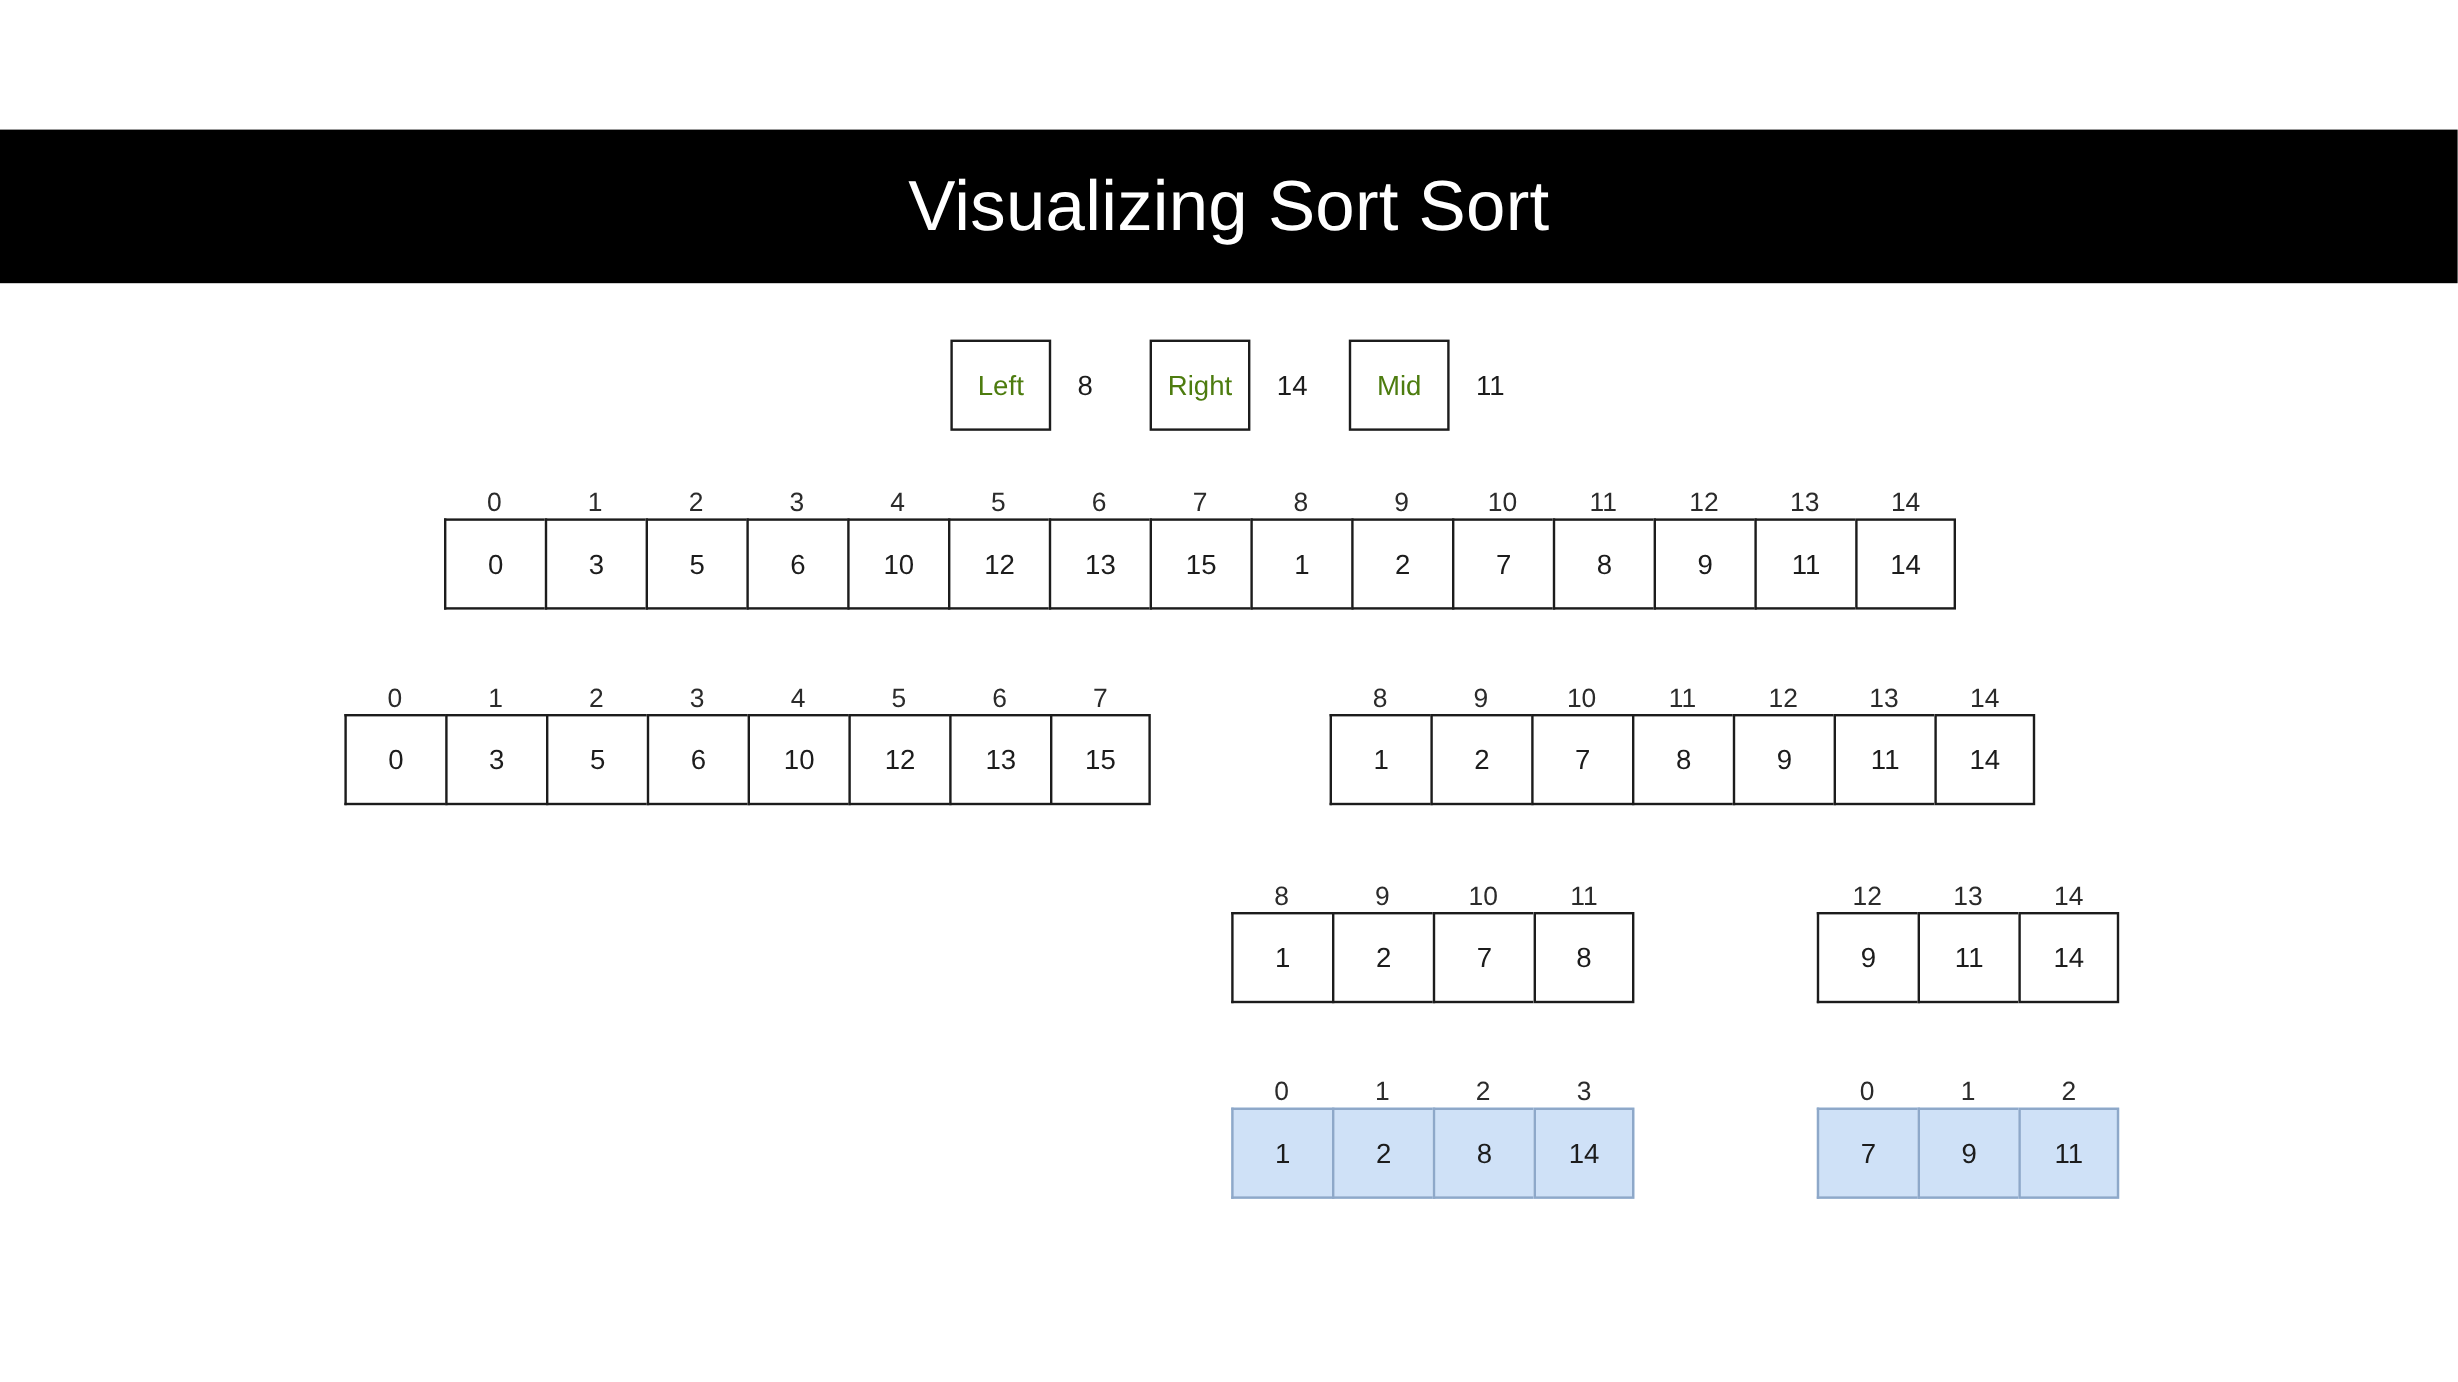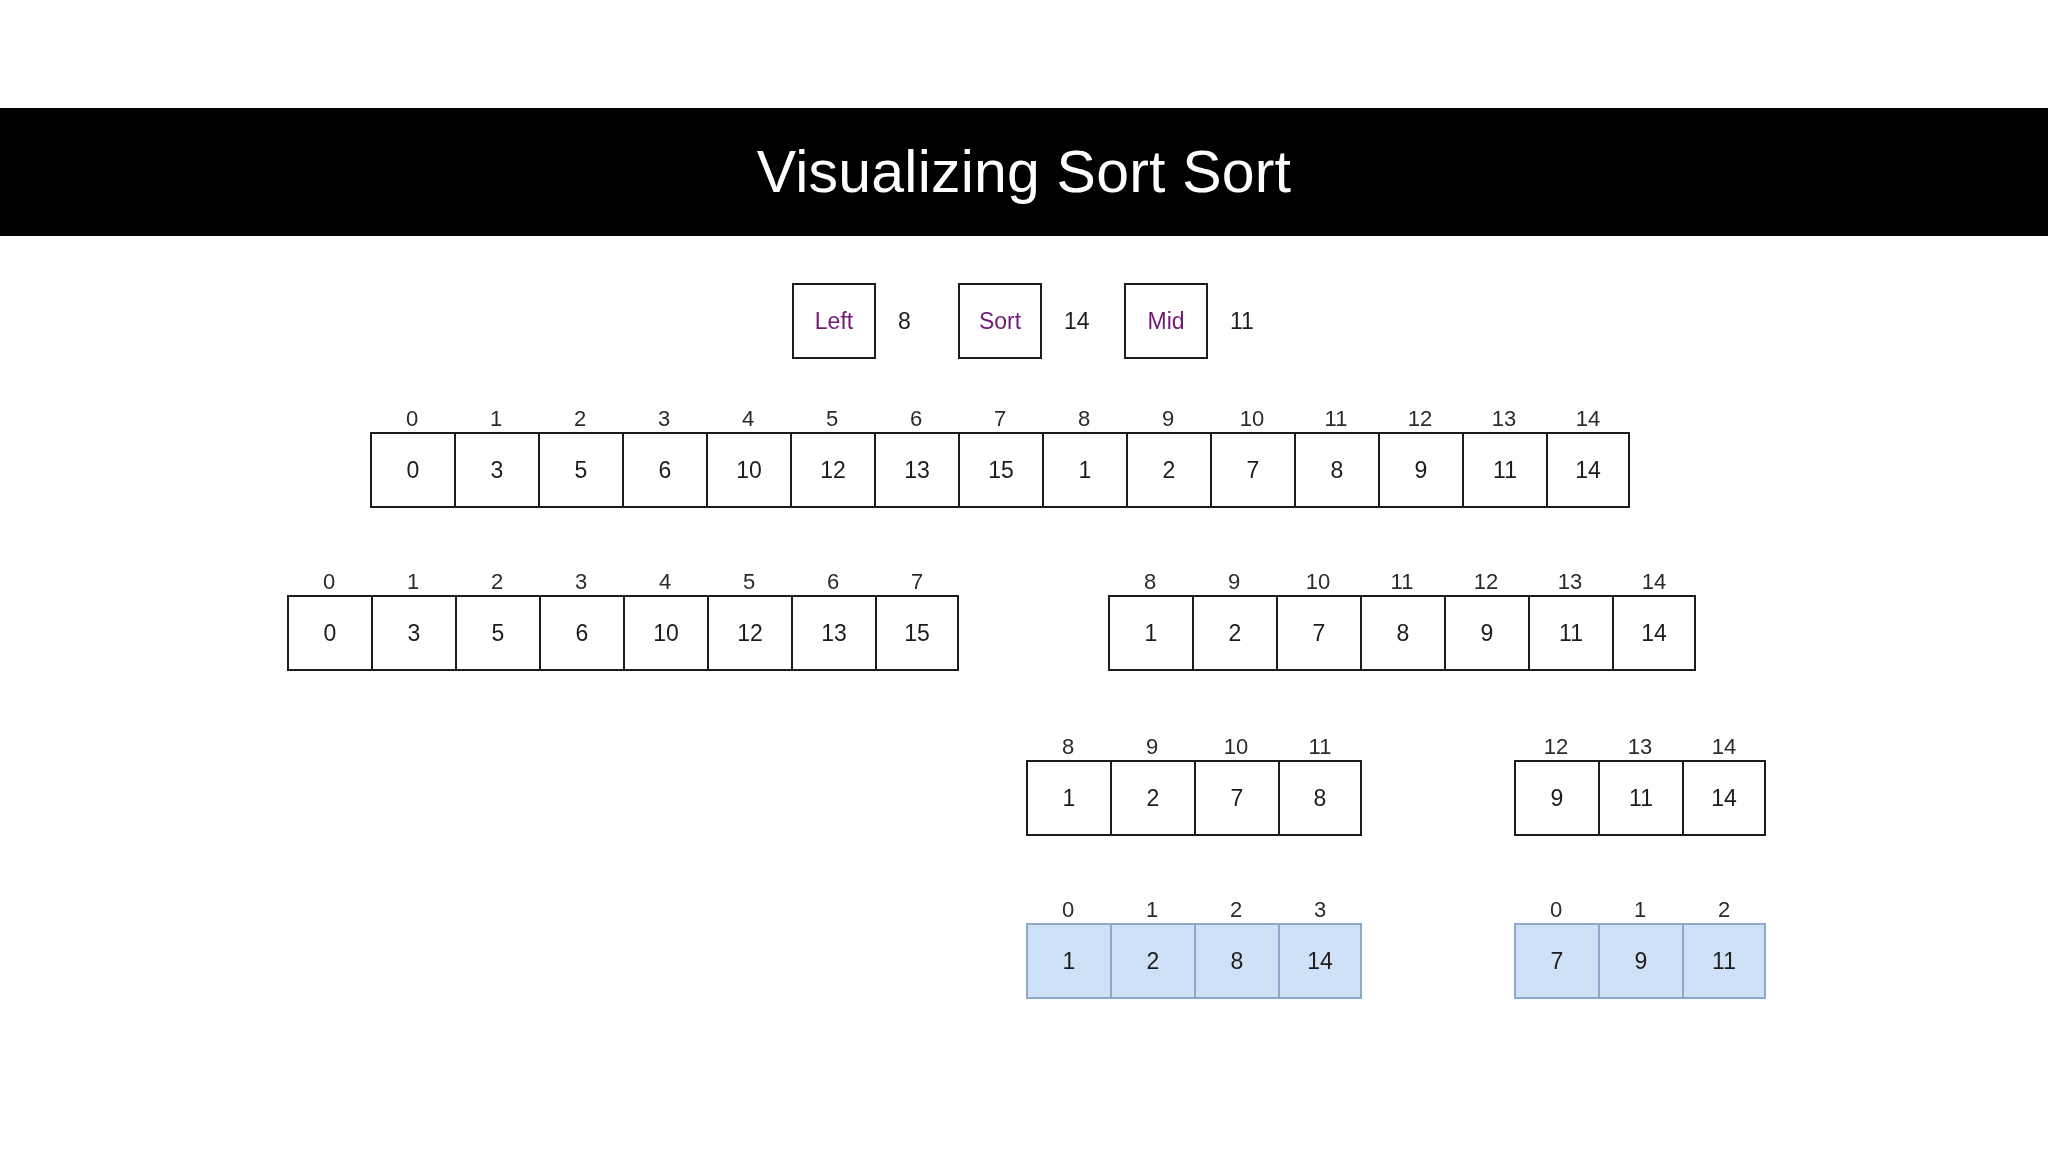--- a/index.html
+++ b/index.html
@@ -56,21 +56,21 @@
   .variable-box {
     width: 84px;
     height: 76px;
     border: 2.5px solid #1c1c1c;
     box-sizing: border-box;
     display: flex;
     align-items: center;
     justify-content: center;
     background: #ffffff;
     font-size: 23px;
-    color: #701a75;
+    color: #4d7c0f;
   }
   .variable-value {
     margin-left: 22px;
     font-size: 23px;
     color: #1c1c1c;
     min-width: 26px;
   }
 
   
   .array-block {
@@ -125,21 +125,21 @@
 
   <div class="variable-group">
     <div class="variable-box">
       <span>Left</span>
     </div>
     <div class="variable-value">8</div>
   </div>
 
   <div class="variable-group">
     <div class="variable-box">
-      <span>Sort</span>
+      <span>Right</span>
     </div>
     <div class="variable-value">14</div>
   </div>
 
   <div class="variable-group">
     <div class="variable-box">
       <span>Mid</span>
     </div>
     <div class="variable-value">11</div>
   </div>

